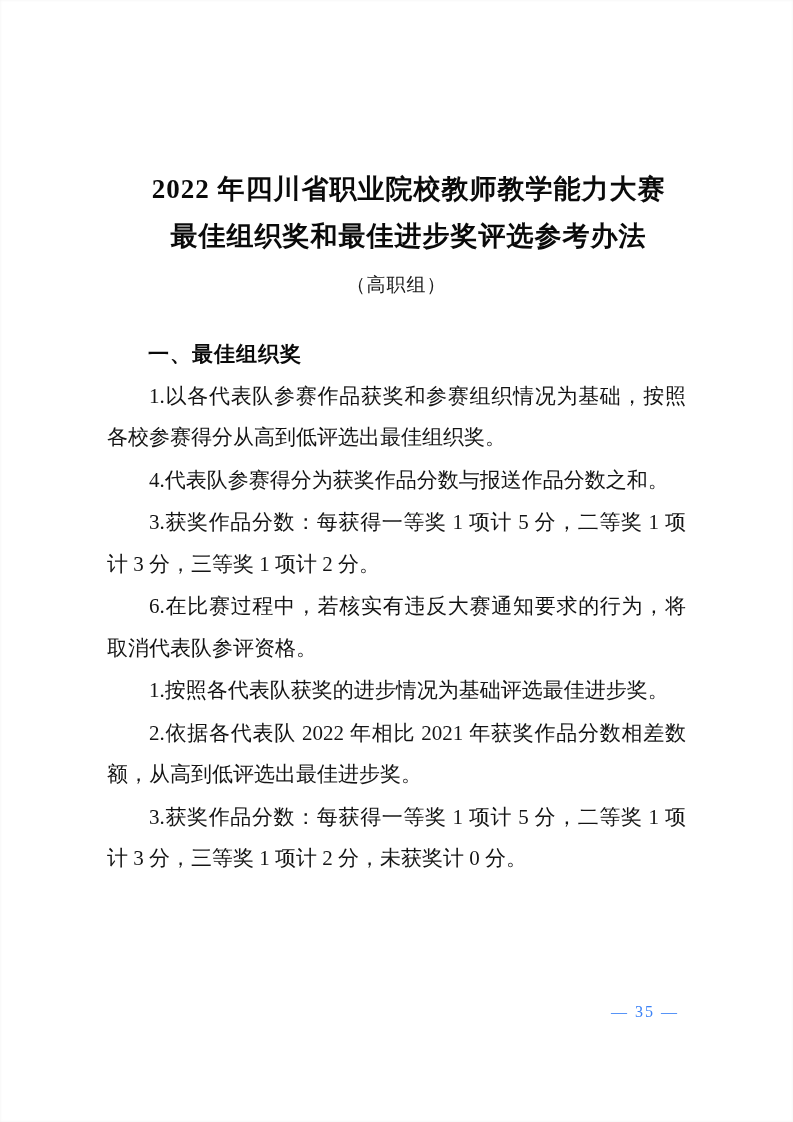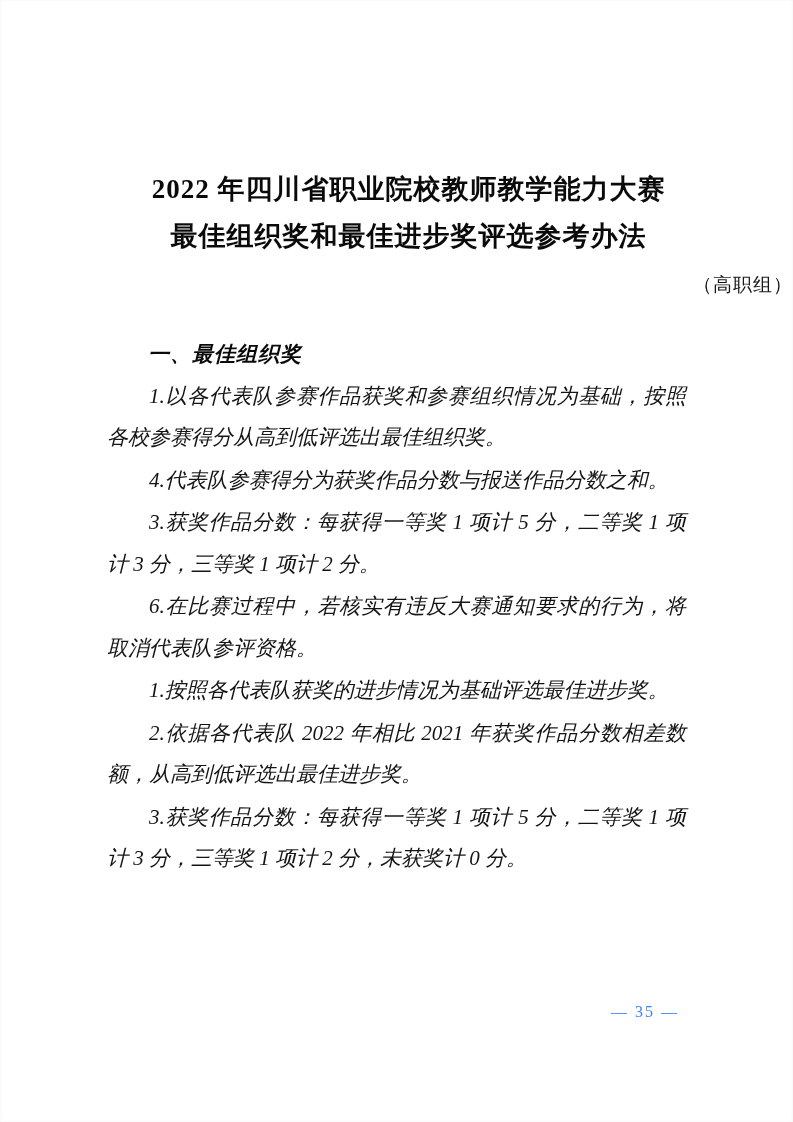--- a/index.html
+++ b/index.html
@@ -27,37 +27,36 @@
     font-size: 27px;
     line-height: 47px;
     letter-spacing: 1px;
     color: #0a0a0a;
   }
   .subtitle {
     position: absolute;
     top: 272px;
     left: 0;
     width: 793px;
-    text-align: right;
+    text-align: center;
     font-family: "Liberation Serif", "DejaVu Serif", serif;
     font-size: 19px;
     line-height: 26px;
     letter-spacing: 1px;
     color: #161616;
   }
   .doc-body {
     position: absolute;
     top: 333px;
     left: 106px;
     width: 581px;
     font-family: "Liberation Serif", "DejaVu Serif", serif;
     font-size: 21px;
     line-height: 41.5px;
     color: #141414;
-    font-style: italic;
   }
   .section-heading {
     margin: 0;
     font-family: "Liberation Sans", "DejaVu Sans", sans-serif;
     font-weight: 700;
     font-size: 21px;
     line-height: 41.5px;
     text-indent: 42px;
     letter-spacing: 1px;
     color: #0a0a0a;

